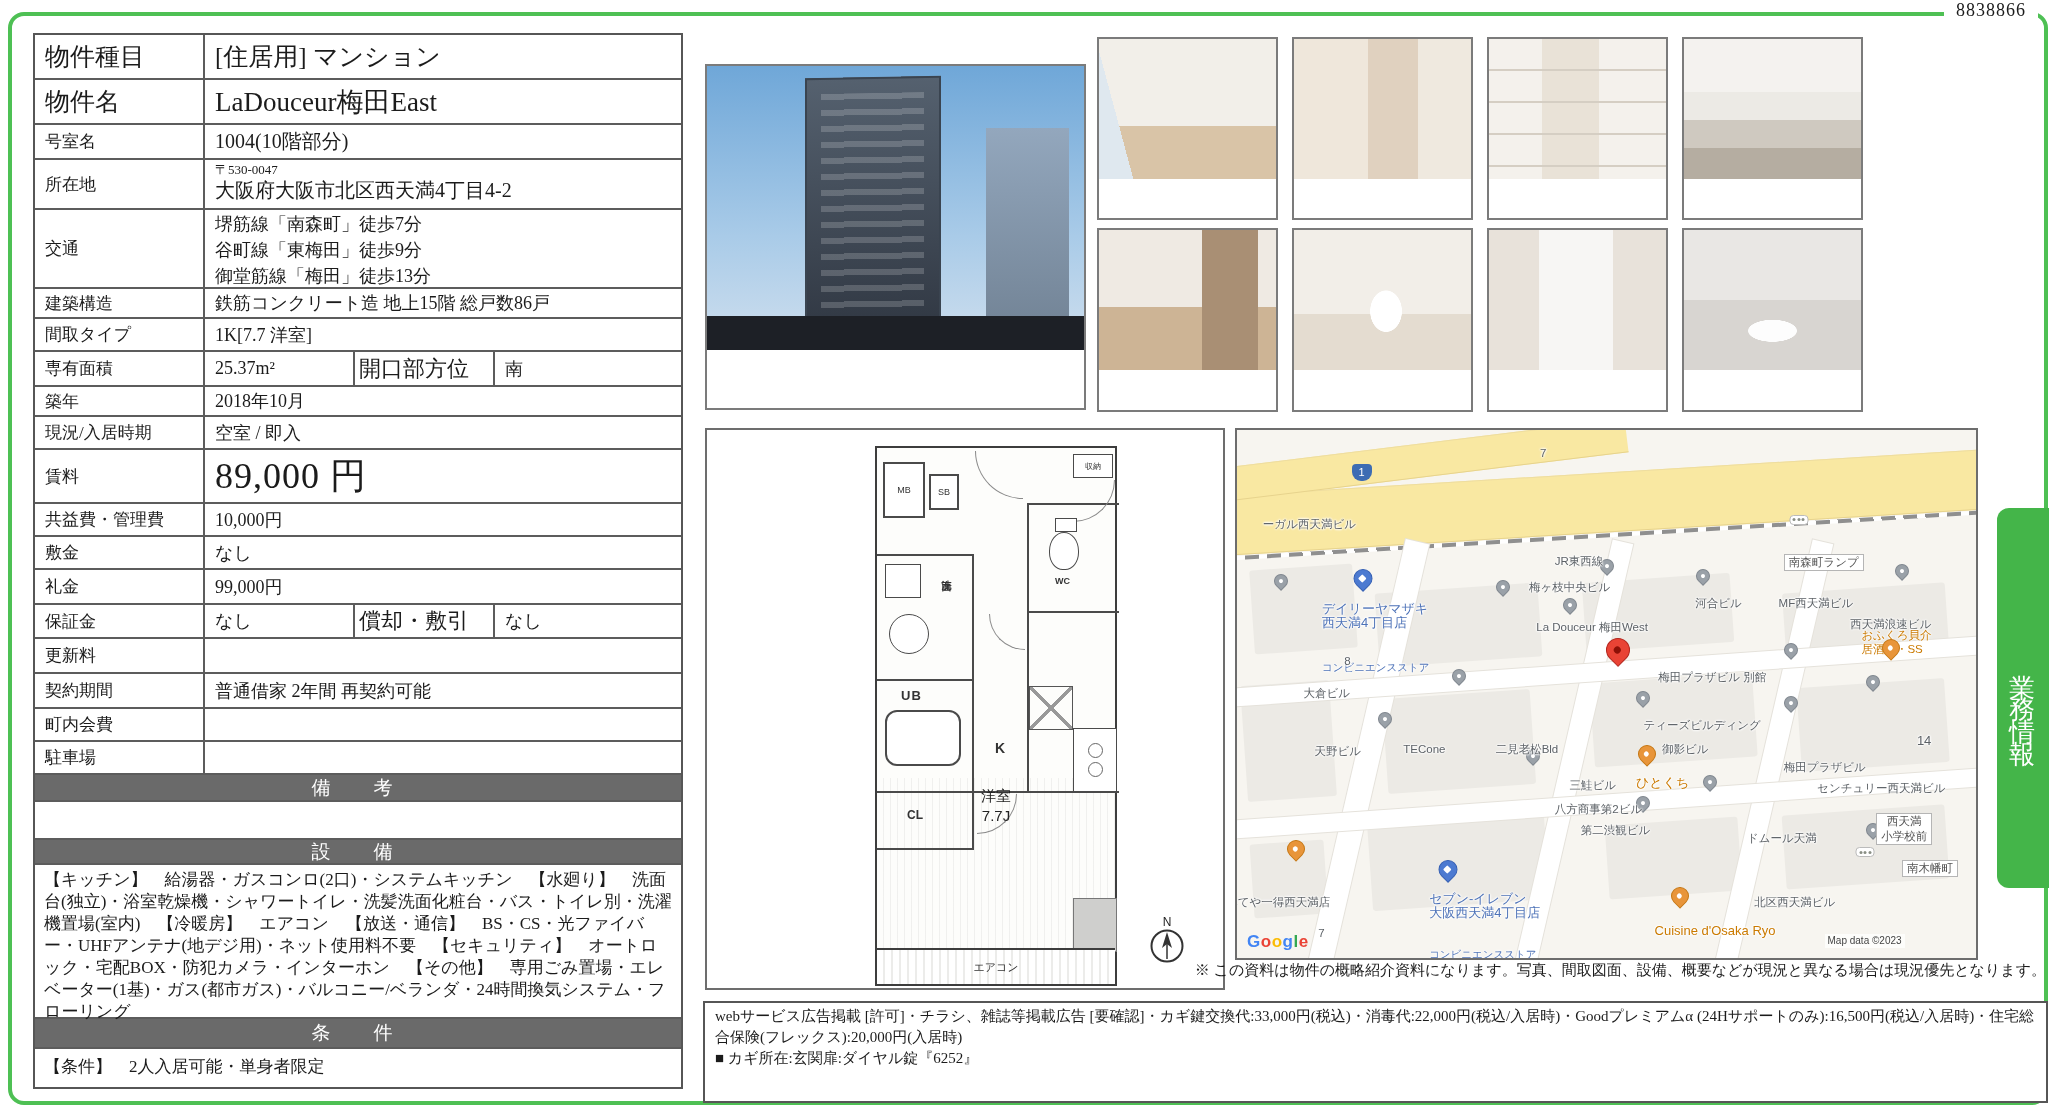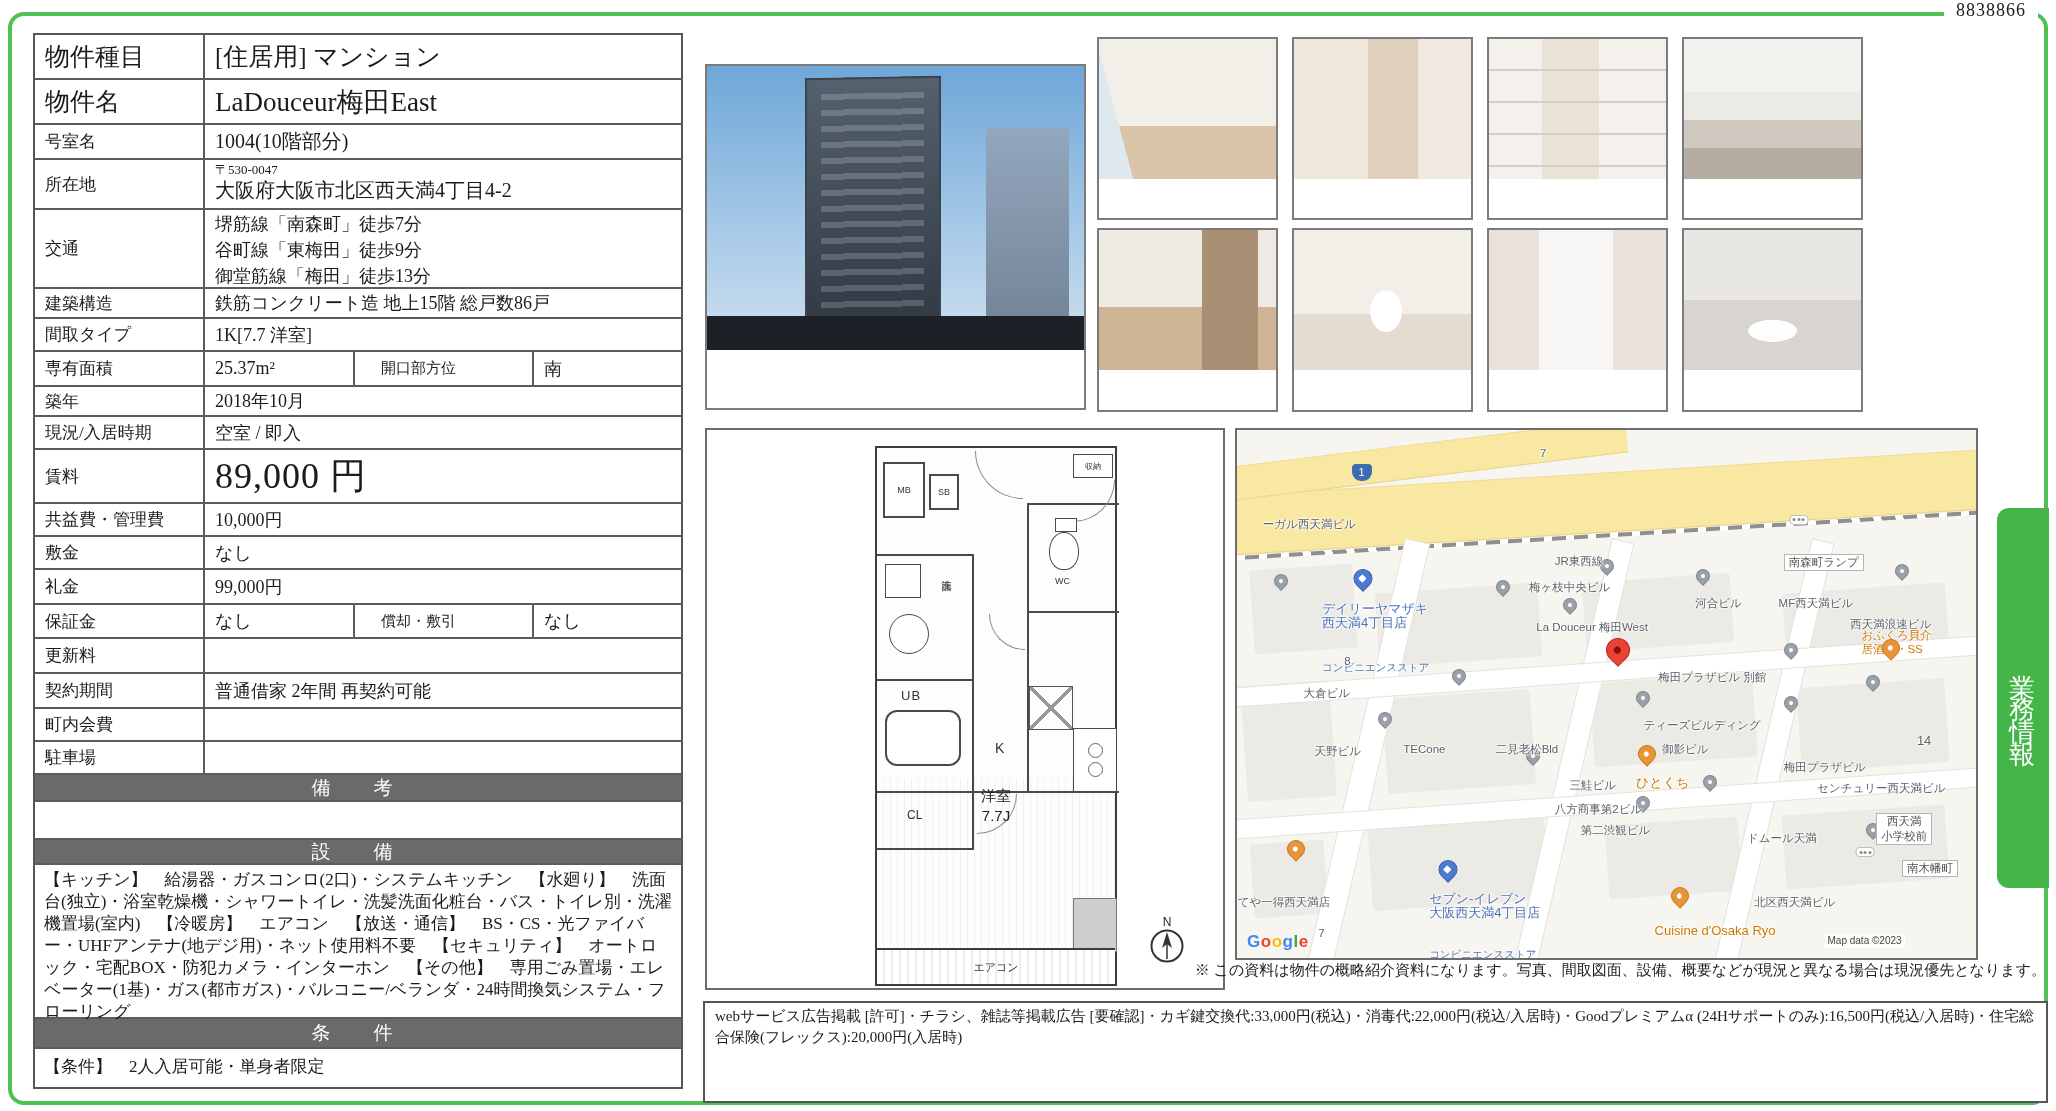--- a/index.html
+++ b/index.html
@@ -13,21 +13,21 @@
   
   .main-table{position:absolute;left:33px;top:33px;width:650px;z-index:2;
         border:2.5px solid #565656;background:#fff;box-sizing:border-box;}
   .trow{display:flex;border-bottom:2px solid #5c5c5c;box-sizing:border-box;}
   .trow:last-child{border-bottom:none;}
   .tl{width:170px;border-right:2px solid #5c5c5c;display:flex;align-items:center;
         padding-left:10px;font-size:17px;box-sizing:border-box;flex:none;}
   .tv{flex:1;display:flex;align-items:center;padding-left:10px;font-size:18px;box-sizing:border-box;}
   .tvf{width:150px;flex:none;display:flex;align-items:center;padding-left:10px;font-size:18px;
         border-right:2px solid #5c5c5c;box-sizing:border-box;}
-  .tm{width:179px;flex:none;display:flex;align-items:center;padding-left:26px;font-size:15px;
+  .tm{width:140px;flex:none;display:flex;align-items:center;padding-left:4px;font-size:22px;
         border-right:2px solid #5c5c5c;box-sizing:border-box;}
   .fbig{font-size:25px;}
   .rent{font-size:36px;letter-spacing:1px;}
   .thead{background:#6a6a6a;color:#fff;display:flex;align-items:center;justify-content:center;
         font-size:19px;letter-spacing:12px;box-sizing:border-box;}
   .tfull{display:block;padding:4px 9px;font-size:17px;line-height:22px;box-sizing:border-box;}
   .addrcell{display:block;flex:1;padding:2px 0 0 10px;box-sizing:border-box;}
   .postal{font-size:13px;line-height:15px;}
   .aline{font-size:20px;line-height:27px;}
   .acccell{display:block;flex:1;padding:1px 0 0 10px;font-size:18px;line-height:26px;box-sizing:border-box;}
@@ -64,21 +64,21 @@
 
   
   .fpbox{position:absolute;left:705px;top:428px;width:520px;height:562px;background:#fff;
       border:2px solid #6d6d6d;box-sizing:border-box;z-index:2;}
   .plan{position:absolute;left:168px;top:16px;width:242px;height:540px;
       border:2.5px solid #3d3d3d;background:#fdfdfb;box-sizing:border-box;
       font-family:"Liberation Sans","DejaVu Sans",sans-serif;color:#333;}
   .w{position:absolute;background:#4a4a4a;}
   .pbx{position:absolute;border:2px solid #4a4a4a;box-sizing:border-box;
       display:flex;align-items:center;justify-content:center;background:#fff;}
-  .plabel{position:absolute;color:#333;}
+  .plabel{position:absolute;color:#333;font-weight:bold;}
   .stripes{position:absolute;left:0;top:330px;right:0;height:174px;
       background:repeating-linear-gradient(90deg,rgba(0,0,0,0) 0 6px,rgba(0,0,0,.05) 6px 7px);}
   .roomlbl{position:absolute;left:0;right:0;top:338px;text-align:center;font-size:15px;
       line-height:20px;white-space:pre-line;color:#222;}
   .balcony{position:absolute;left:0;right:0;bottom:0;height:34px;border-top:2.5px solid #3d3d3d;
       background:repeating-linear-gradient(90deg,#fff 0 6px,#ececea 6px 8px);
       display:flex;align-items:center;justify-content:center;font-size:11px;color:#333;}
   .arc{position:absolute;border:1.5px solid #8a8a8a;box-sizing:border-box;}
   .xbox{position:absolute;left:152px;top:238px;width:44px;height:44px;border:1.5px solid #555;
       box-sizing:border-box;background:
@@ -436,16 +436,17 @@
         <div class="pin g" style="left: 86%; top: 77%;"></div>
         <div class="pin o" style="left: 60%; top: 90%;"></div>
       </div>
     <div class="glogo"><span style="color: rgb(66, 133, 244);">G</span><span style="color: rgb(234, 67, 53);">o</span><span style="color: rgb(251, 188, 5);">o</span><span style="color: rgb(66, 133, 244);">g</span><span style="color: rgb(52, 168, 83);">l</span><span style="color: rgb(234, 67, 53);">e</span></div>
   </div>
 
   <div class="note">※ この資料は物件の概略紹介資料になります。写真、間取図面、設備、概要などが現況と異なる場合は現況優先となります。</div>
 
   <div class="tokki">
     <div>webサービス広告掲載 [許可]・チラシ、雑誌等掲載広告 [要確認]・カギ鍵交換代:33,000円(税込)・消毒代:22,000円(税込/入居時)・Goodプレミアムα (24Hサポートのみ):16,500円(税込/入居時)・住宅総合保険(フレックス):20,000円(入居時)</div>
+    <div>■ カギ所在:玄関扉:ダイヤル錠『6252』</div>
   </div>
 
   <div class="biztab">業務情報</div>
 </div>
 
 </body></html>

